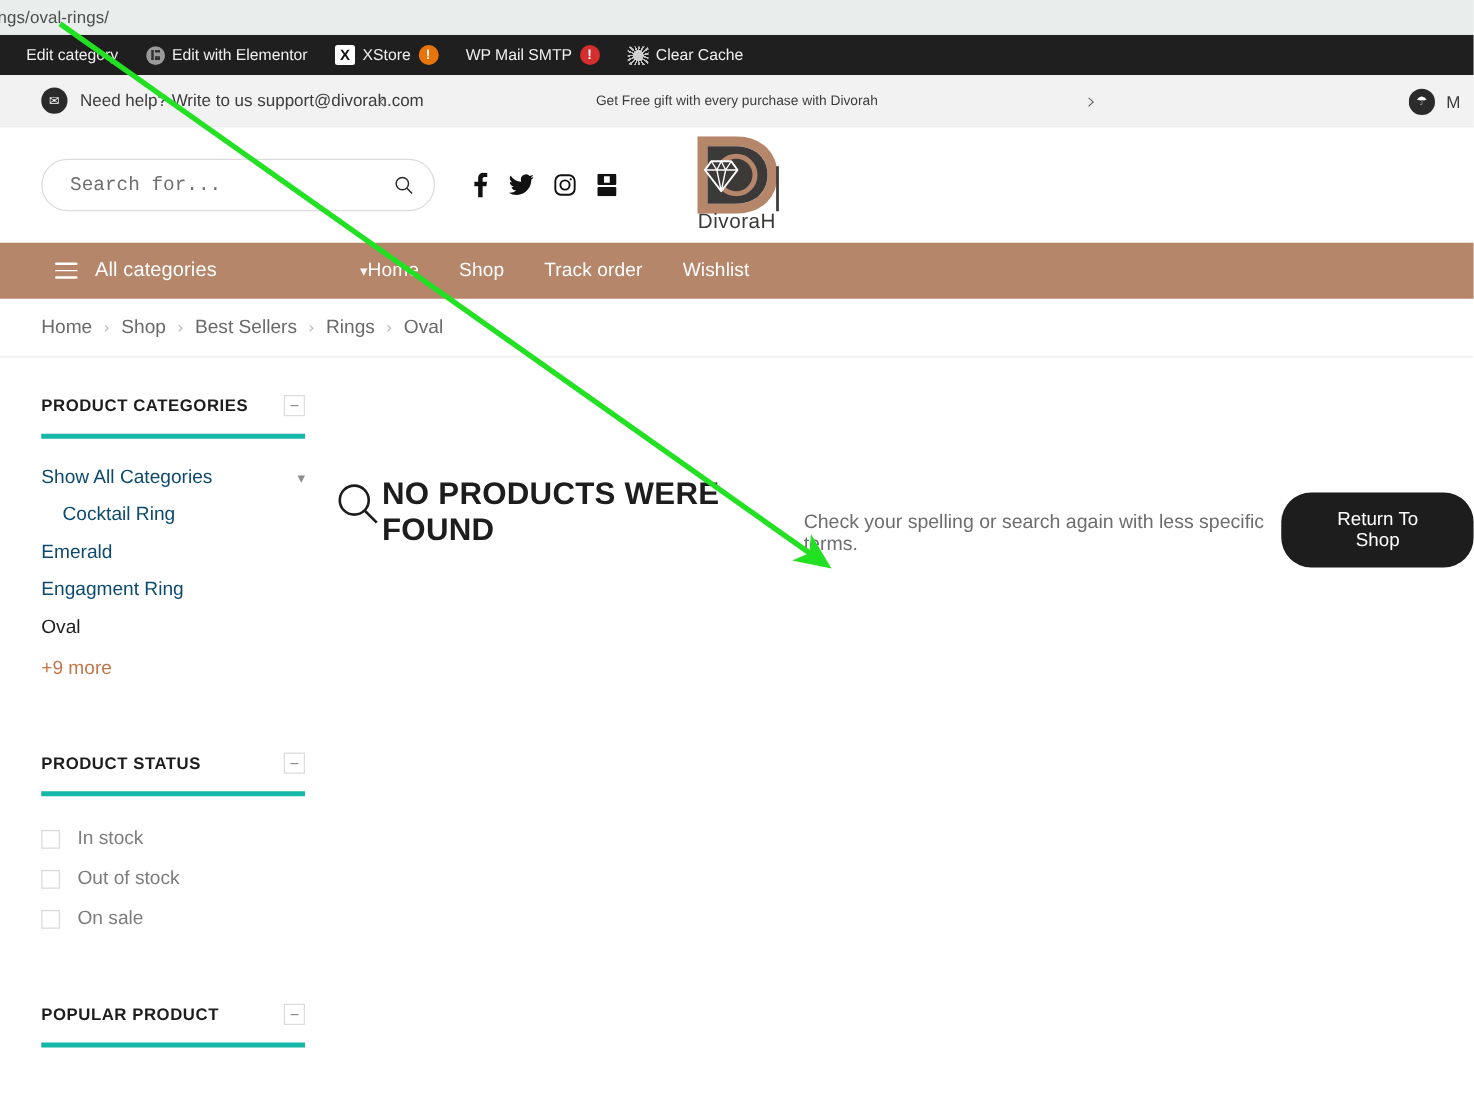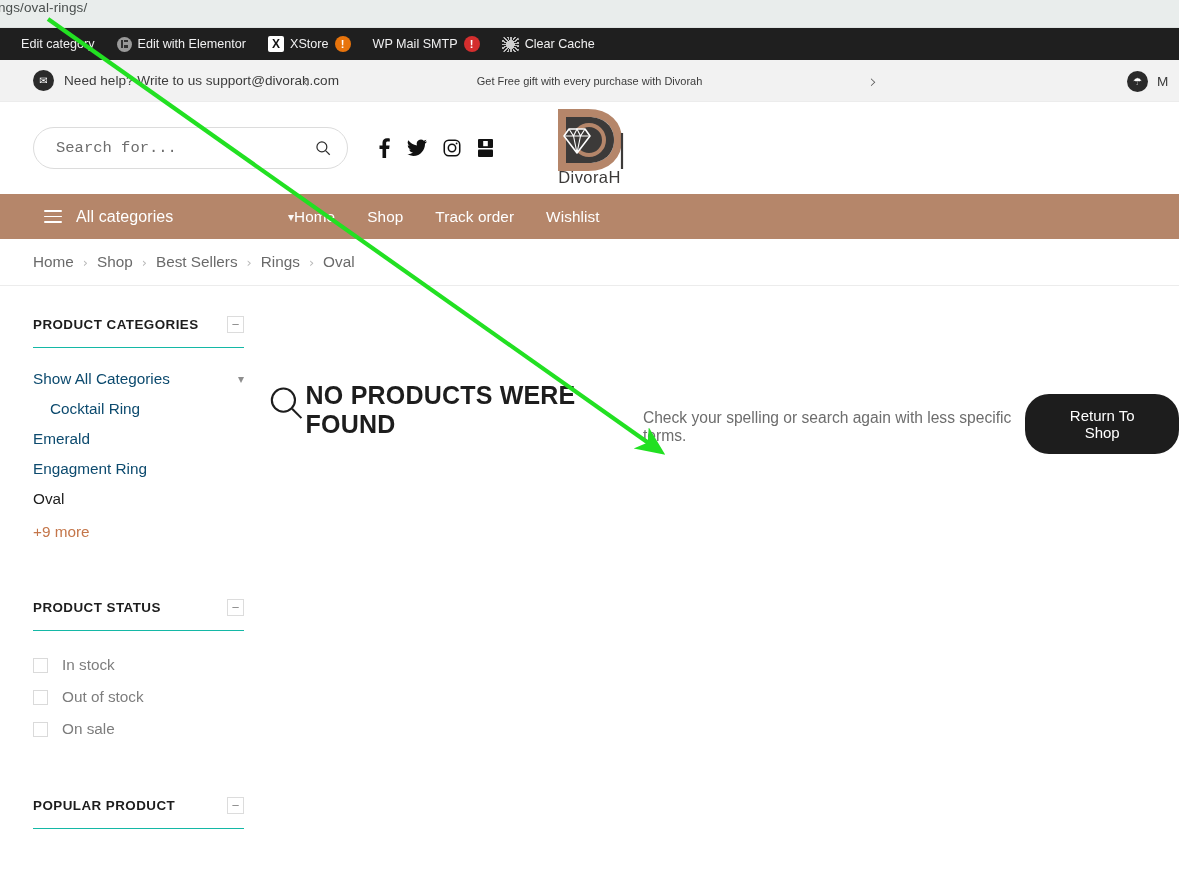--- a/index.html
+++ b/index.html
@@ -9,21 +9,21 @@
     font-family: "Liberation Sans", sans-serif;
     background: #ffffff;
   }
   body { position: relative; }
 
   
   .urlbar {
     height: 28px;
     background: #e9edec;
     border-bottom: 1px solid #dfe3e2;
-    display: flex; align-items: flex-start;
+    display: flex; align-items: center;
     padding-left: 0px;
   }
   .urlbar .urltext {
     font-size: 13.5px;
     color: #4a4f4e;
     letter-spacing: .1px;
     margin-left: -2px;
   }
 
   
@@ -176,21 +176,21 @@
   .crumbs a { color:#6a6a6a; text-decoration:none; font-size:15.3px; cursor:pointer; }
   .crumbs .sep { color:#b9b9b9; font-size:13px; font-family:"DejaVu Sans", sans-serif;}
   .crumbs .cur { color:#6a6a6a; font-size:15.3px; }
 
   
   .content { display:flex; height: calc(874px - 28px - 32px - 42px - 92px - 45px - 47px); }
   .sidebar { width: 277px; padding: 0 33px; flex:none; }
   .widget { padding-top: 30px; }
   .w-head {
     display:flex; align-items:center; justify-content:space-between;
-    padding-bottom: 14px; border-bottom: 1px solid #14b8a6;
+    padding-bottom: 14px; border-bottom: 4px solid #14b8a6;
   }
   .w-title {
     font-size: 13.4px; font-weight: 700; letter-spacing:.45px;
     color:#1d1d1d; text-transform: uppercase;
   }
   .toggle-box {
     width: 17px; height: 17px; border:1px solid #dcdcdc;
     display:flex; align-items:center; justify-content:center;
     color:#8a8a8a; font-size: 13px; cursor:pointer; background:#fff;
     line-height: 1;

